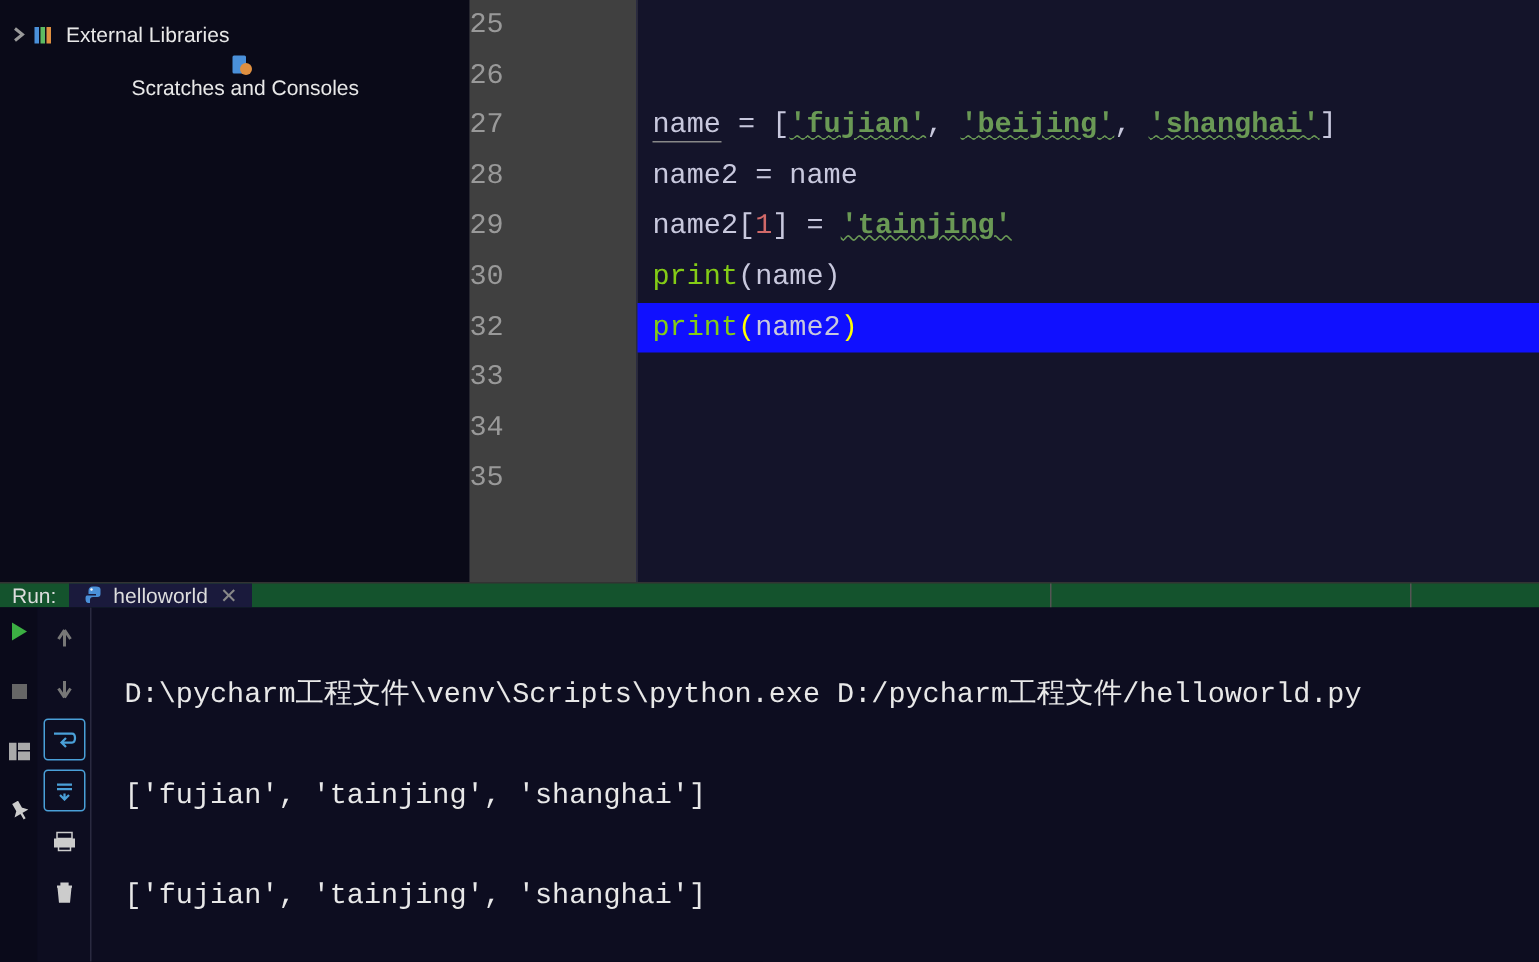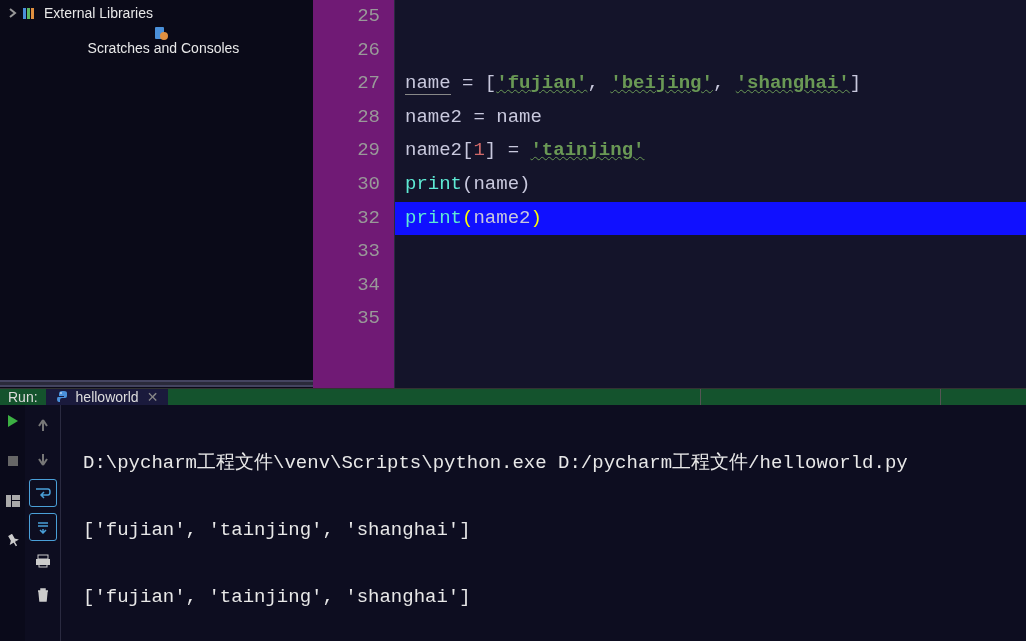--- a/index.html
+++ b/index.html
@@ -9,21 +9,21 @@
   color: #ddd;
   width: 1026px;
   height: 641px;
   overflow: hidden;
 }
 .container { display: flex; flex-direction: column; height: 100%; }
 .upper { display: flex; height: 388px; }
 .sidebar {
   width: 313px;
   background: #0a0a18;
-  padding: 2px 0;
+  padding: 12px 0;
   font-family: Arial, sans-serif;
   font-size: 14px;
 }
 .sidebar-item {
   display: flex;
   align-items: center;
   padding: 2px 8px;
   height: 22px;
   color: #e8e8e8;
 }
@@ -41,25 +41,25 @@
   color: #888;
 }
 .lib-icon {
   width: 16px; height: 14px; display: inline-flex; align-items: center; justify-content: center; margin-right: 6px;
 }
 .scratch-icon {
   width: 16px; height: 14px; display: inline-flex; align-items: center; justify-content: center; margin-right: 6px;
 }
 .editor-wrap { display: flex; flex: 1; background: #14142a; }
 .gutter {
-  width: 82px;
-  background: #701a75;
+  width: 112px;
+  background: #404040;
   border-right: 1px solid #2a2a40;
   padding-top: 0px;
-  text-align: right;
+  text-align: left;
   font-size: 19px;
   line-height: 33.6px;
   color: #999;
   padding-right: 14px;
 }
 .gutter .ln.active { color: #fff; }
 .code {
   flex: 1;
   padding-top: 0px;
   font-size: 19px;
@@ -69,21 +69,21 @@
 }
 .code-line {
   height: 33.6px;
   padding-left: 10px;
   white-space: pre;
 }
 .code-line.active { background: #1010ff; }
 .string { color: #6a9955; position: relative; }
 .string.wavy { text-decoration: underline wavy #6a9955; text-decoration-thickness: 1px; font-weight: bold; }
 .number { color: #d16969; }
-.builtin { color: #5eead4; }
+.builtin { color: #84cc16; }
 .var { color: #c8c8dd; }
 .op { color: #c8c8dd; }
 .bracket { color: #c8c8dd; }
 .active .bracket { color: #ffff00; }
 .name-wavy { border-bottom: 1px solid #888; }
 
 .run-bar {
   height: 30px;
   background: #14532d;
   display: flex;

